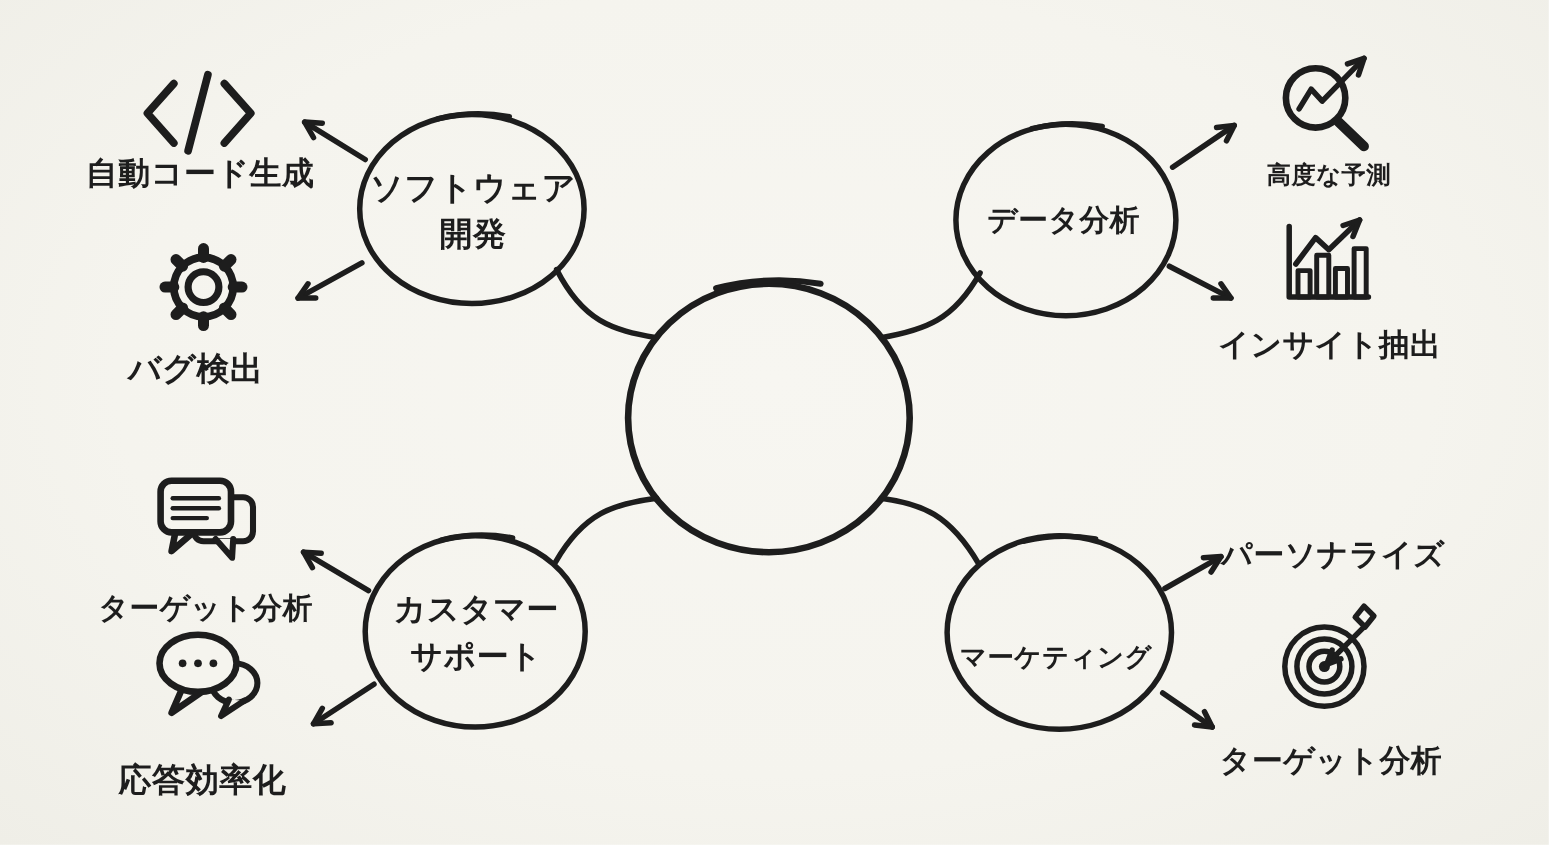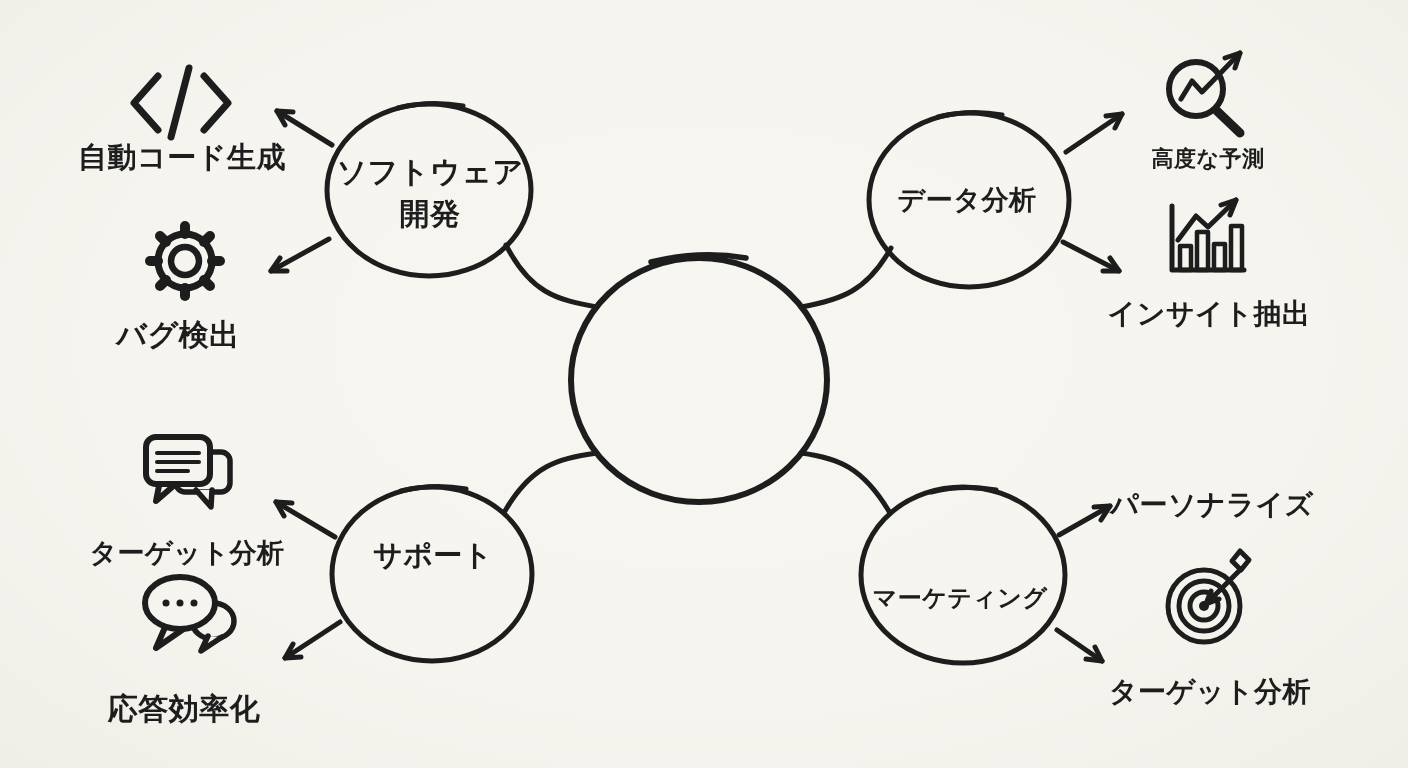--- a/index.html
+++ b/index.html
@@ -188,20 +188,21 @@
   </div>
 
   <div class="label tl-label">
     <span>ソフトウェア</span>
     <span>開発</span>
   </div>
 
   <div class="label tr-label">データ分析</div>
 
   <div class="label bl-label">
+    <span>カスタマー</span>
     <span>サポート</span>
   </div>
 
   <div class="label br-label">マーケティング</div>
 
   <div class="label leaf-auto-code">自動コード生成</div>
   <div class="label leaf-bug">バグ検出</div>
   <div class="label leaf-prediction">高度な予測</div>
   <div class="label leaf-insight">インサイト抽出</div>
   <div class="label leaf-chatbot">ターゲット分析</div>

